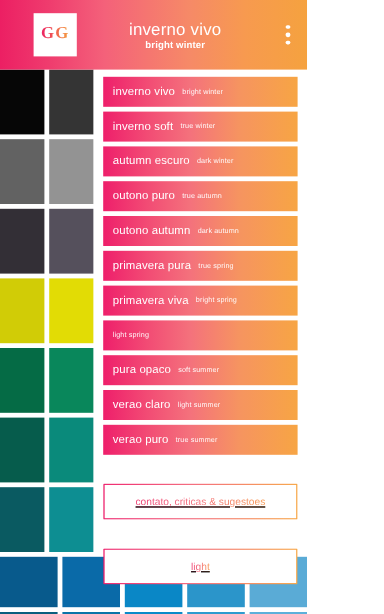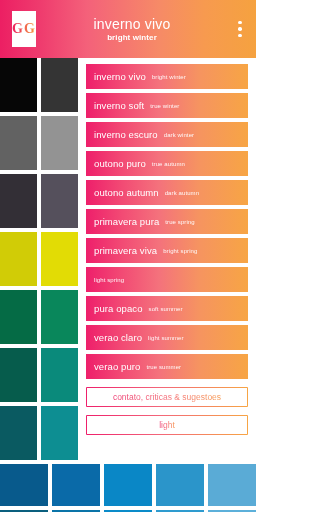--- a/index.html
+++ b/index.html
@@ -45,27 +45,27 @@
     position:absolute;
     left:0; top:0;
     width:256px; height:58px;
     background:linear-gradient(90deg,#ec1f63 0%,#ef3c6e 16%,#f4617a 34%,#f68a67 62%,#f79a4f 80%,#f5a23f 100%);
     display:flex;
     align-items:center;
     padding:0 8px;
     z-index:5;
   }
   .logo-box {
-    width:24px; height:36px;
+    width:36px; height:36px;
     background:#ffffff;
     display:flex;
     align-items:center;
     justify-content:center;
     flex:0 0 auto;
-    margin-left:4px;
+    margin-left:20px;
   }
   .logo-text {
     font-size:14px;
     font-weight:bold;
     letter-spacing:1px;
     font-family:"Liberation Serif", serif;
     background:linear-gradient(90deg,#ec1f63,#f5a23f);
     -webkit-background-clip:text;
     background-clip:text;
     color:transparent;
@@ -132,32 +132,33 @@
     letter-spacing:0.1px;
     white-space:nowrap;
   }
   .season-sub {
     font-size:6px;
     letter-spacing:0.1px;
     white-space:nowrap;
     opacity:0.95;
   }
   .outline-btn {
-    height:20px;
+    height:30px;
     flex:0 0 auto;
     border:1px solid transparent;
     border-radius:1px;
     background:
       linear-gradient(#fff,#fff) padding-box,
       linear-gradient(90deg,#ee1f6b 0%,#f3667a 45%,#f7a544 100%) border-box;
     display:flex;
     align-items:center;
     justify-content:center;
     cursor:pointer;
-    margin-top:4px;
+    margin-top:20px;
+    text-decoration:underline;
   }
   .outline-btn span {
     font-size:8.5px;
     background:linear-gradient(90deg,#ee3c72 0%,#f4737d 50%,#f79a52 100%);
     -webkit-background-clip:text;
     background-clip:text;
     color:transparent;
   }
 </style>
 </head>
@@ -229,21 +230,21 @@
 
     <div class="season">
       <span class="season-name">inverno vivo</span>
       <span class="season-sub">bright winter</span>
     </div>
     <div class="season">
       <span class="season-name">inverno soft</span>
       <span class="season-sub">true winter</span>
     </div>
     <div class="season">
-      <span class="season-name">inverno escuro</span>
+      <span class="season-name">autumn escuro</span>
       <span class="season-sub">dark winter</span>
     </div>
     <div class="season">
       <span class="season-name">outono puro</span>
       <span class="season-sub">true autumn</span>
     </div>
     <div class="season">
       <span class="season-name">outono autumn</span>
       <span class="season-sub">dark autumn</span>
     </div>

